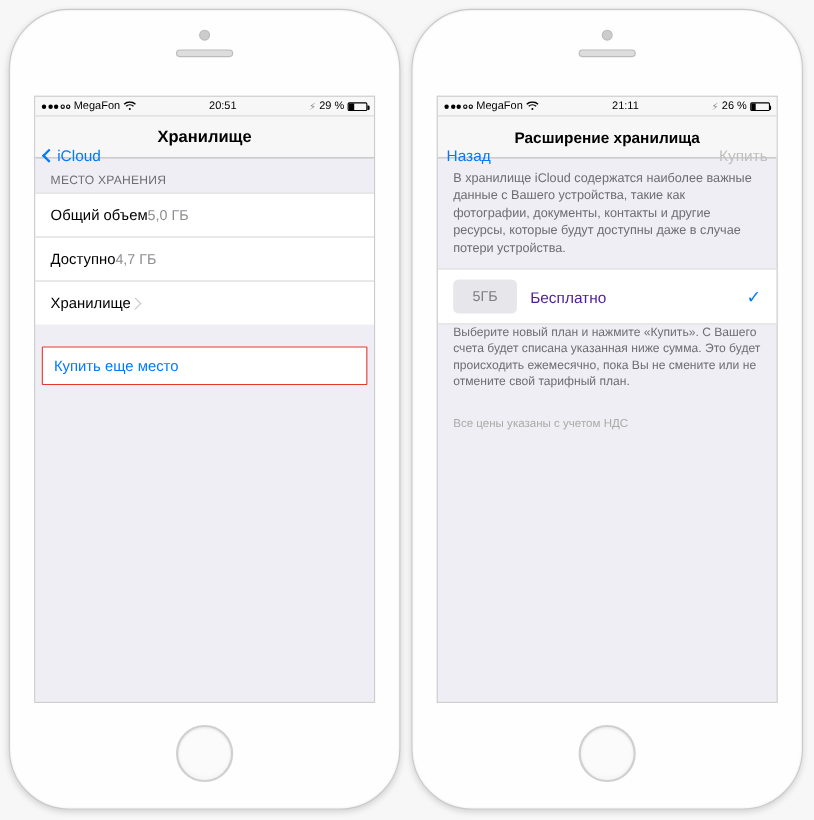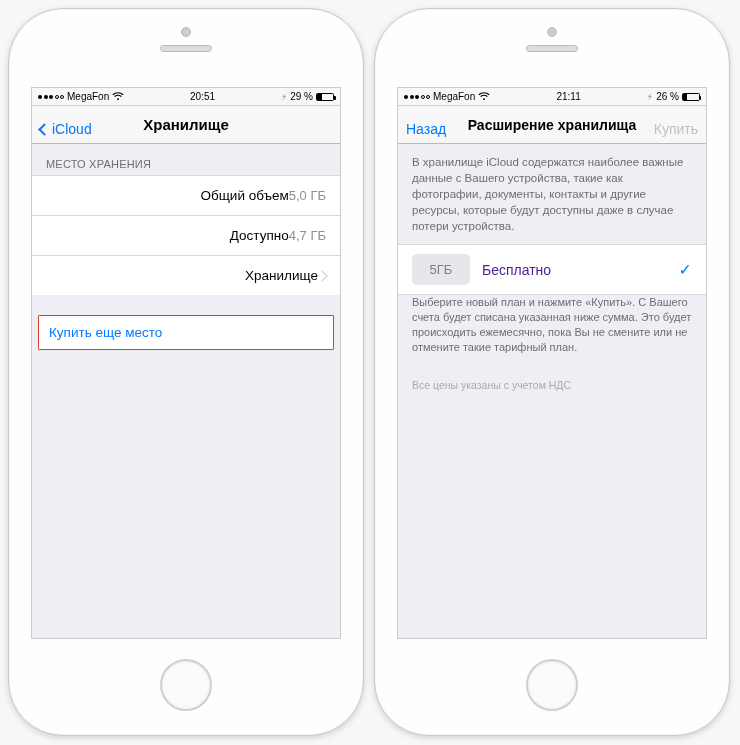--- a/index.html
+++ b/index.html
@@ -68,21 +68,21 @@
   .batt i { display:block; height:100%; background:#000; }
   
   .navbar {
     height: 38px; background: #f7f7f7;
     border-bottom: 0.5px solid #b8b8b8;
     display: flex; align-items: center; justify-content: center;
     position: relative;
   }
   .nav-title { font-size: 15px; font-weight: 600; }
   .nav-left, .nav-right {
-    position: absolute; top: 4px; height: 100%;
+    position: absolute; top: 16px; height: 100%;
     display: flex; align-items: center;
     font-size: 14px; padding: 0 8px;
   }
   .nav-left { left: 0; color: #007aff; }
   .nav-right { right: 0; color: #c0c0c0; }
   .chevron-left {
     display:inline-block; width:9px; height:9px;
     border-left:2.2px solid #007aff; border-bottom:2.2px solid #007aff;
     transform: rotate(45deg); margin-right:3px; margin-top:1px;
   }
@@ -95,21 +95,21 @@
   }
   .group-desc {
     font-size: 11px; color: #6d6d72;
     padding: 4px 14px 14px 14px;
     line-height: 1.35;
   }
   .desc-top { padding: 10px 14px; font-size: 11.5px; color:#6d6d72; line-height:1.4; }
   .row {
     background: #fff; padding: 10px 14px;
     border-top: 0.5px solid #d8d8d8;
-    display: flex; align-items: center; justify-content: flex-end;
+    display: flex; align-items: center; justify-content: flex-start;
     min-height: 40px;
   }
   .row:last-child { border-bottom: 0.5px solid #d8d8d8; }
   .row .label { color:#000; }
   .row .value { color:#8e8e93; font-size: 13px; }
   .chev-right {
     display:inline-block; width:8px; height:8px;
     border-top:1.8px solid #c7c7cc; border-right:1.8px solid #c7c7cc;
     transform: rotate(45deg);
   }
@@ -238,18 +238,18 @@
         <span>Купить</span>
       </div>
     </div>
     <div class="content">
       <div class="desc-top">В хранилище iCloud содержатся наиболее важные данные с Вашего устройства, такие как фотографии, документы, контакты и другие ресурсы, которые будут доступны даже в случае потери устройства.</div>
       <div class="plan-row" style="border-bottom:0.5px solid #d8d8d8;">
         <span class="size-pill">5ГБ</span>
         <span class="plan-label free">Бесплатно</span>
         <span class="check">✓</span>
       </div>
-      <div class="group-desc" style="padding-top:0;">Выберите новый план и нажмите «Купить». С Вашего счета будет списана указанная ниже сумма. Это будет происходить ежемесячно, пока Вы не смените или не отмените такие тарифный план.</div>
+      <div class="group-desc" style="padding-top:0;">Выберите новый план и нажмите «Купить». С Вашего счета будет списана указанная ниже сумма. Это будет происходить ежемесячно, пока Вы не смените или не отмените свой тарифный план.</div>
       <div class="footnote">Все цены указаны с учетом НДС</div>
     </div>
   </div>
   <div class="home-btn"></div>
 </div>
 
 </body></html>

